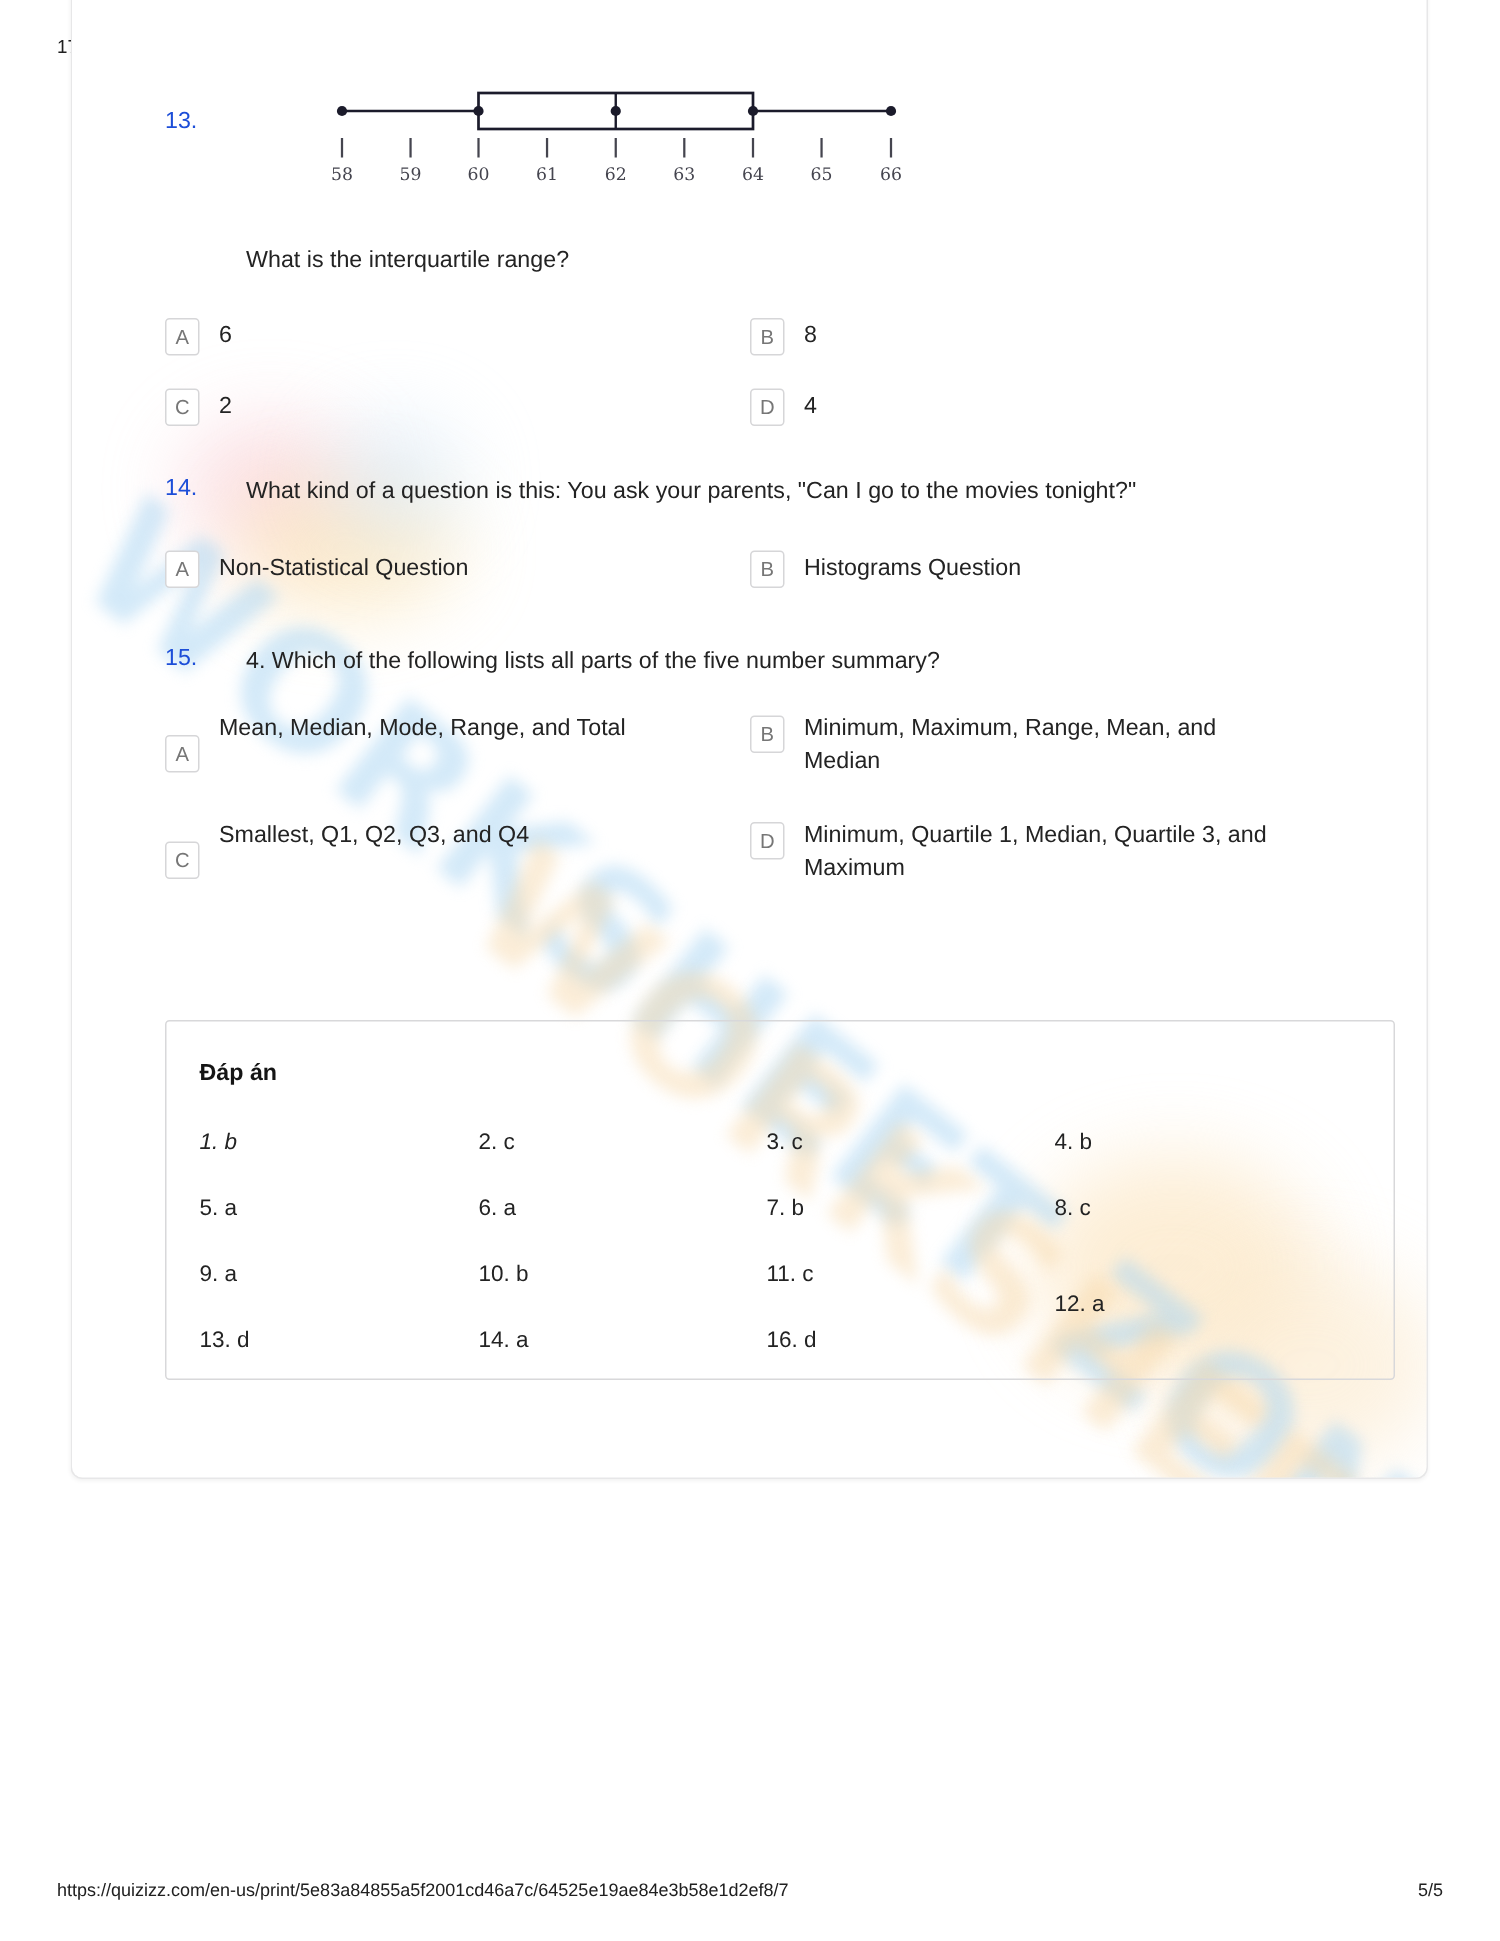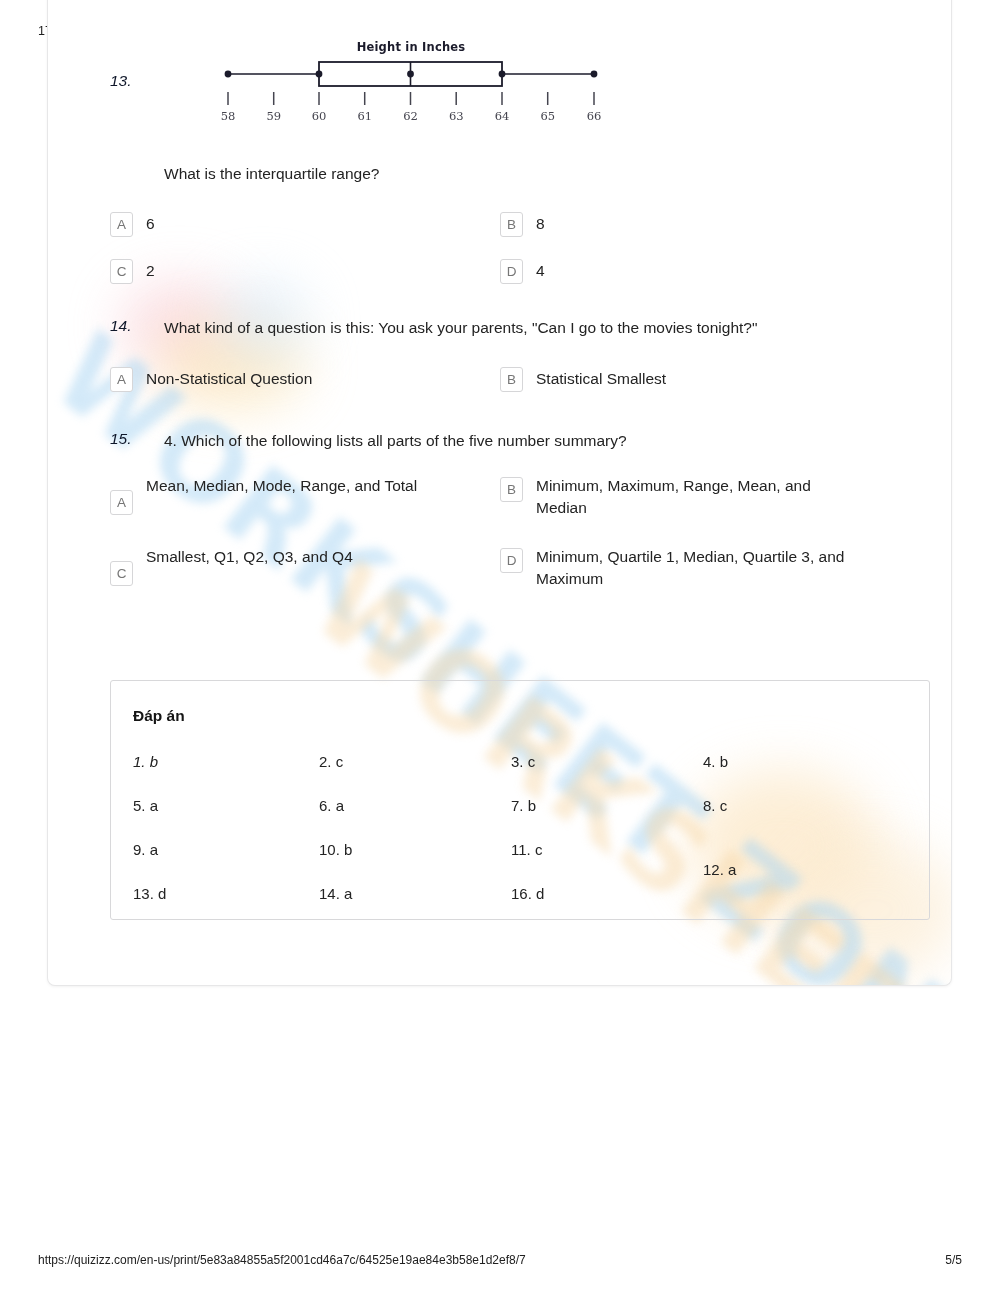--- a/index.html
+++ b/index.html
@@ -80,24 +80,23 @@
   #content {
     position: absolute;
     left: 0; top: 0; width: 905px; height: 1006px;
     color: #1f1f1f;
   }
 
   .q-block { position: absolute; }
   .q-num {
     position: absolute;
     font-size: 15.5px;
-    color: #0f172a;
+    color: #1d4ed8;
     width: 52px;
     text-align: left;
-    font-style: italic;
   }
   .q-text {
     position: absolute;
     font-size: 15.5px;
     line-height: 22px;
     color: #232323;
   }
 
   
   .opt {
@@ -185,21 +184,20 @@
       <div class="wm-text wm-a">WORKSHEET ZONE</div>
       <div class="wm-text wm-b" style="left:320px; top:560px; opacity:.45;">WORKSHEET ZONE</div>
     </div>
 
     <div id="content">
 
       <div class="q-block">
         <div class="q-num" style="left:62px; top:92px;">13.</div>
 
         <div id="boxplot-fig">
-          <div id="boxplot-title">Height in Inches</div>
           <svg width="400" height="85" viewBox="0 0 400 85">
 
             <line x1="17" y1="34" x2="383" y2="34" stroke="#1b1b2b" stroke-width="1.6"></line>
 
             <rect x="108" y="22" width="183" height="24" fill="#ffffff" stroke="#1b1b2b" stroke-width="1.8"></rect>
 
             <line x1="199.5" y1="22" x2="199.5" y2="46" stroke="#1b1b2b" stroke-width="1.6"></line>
 
             <circle cx="17" cy="34" r="3.4" fill="#1b1b2b"></circle>
             <circle cx="108" cy="34" r="3.4" fill="#1b1b2b"></circle>
@@ -256,21 +254,21 @@
       <div class="q-block">
         <div class="q-num" style="left:62px; top:337px;">14.</div>
         <div class="q-text" style="left:116px; top:337px; width:760px;">What kind of a question is this: You ask your parents, "Can I go to the movies tonight?"</div>
 
         <div class="opt" style="left:62px; top:387px; width:340px;">
           <div class="opt-badge">A</div>
           <div class="opt-text">Non-Statistical Question</div>
         </div>
         <div class="opt" style="left:452px; top:387px; width:340px;">
           <div class="opt-badge">B</div>
-          <div class="opt-text">Statistical Smallest</div>
+          <div class="opt-text">Histograms Question</div>
         </div>
       </div>
 
       <div class="q-block">
         <div class="q-num" style="left:62px; top:450px;">15.</div>
         <div class="q-text" style="left:116px; top:450px; width:740px;">4. Which of the following lists all parts of the five number summary?</div>
 
         <div class="opt" style="left:62px; top:494px; width:350px;">
           <div class="opt-badge mid" style="align-self:flex-start; margin-top:16px;">A</div>
           <div class="opt-text">Mean, Median, Mode, Range, and Total</div>

